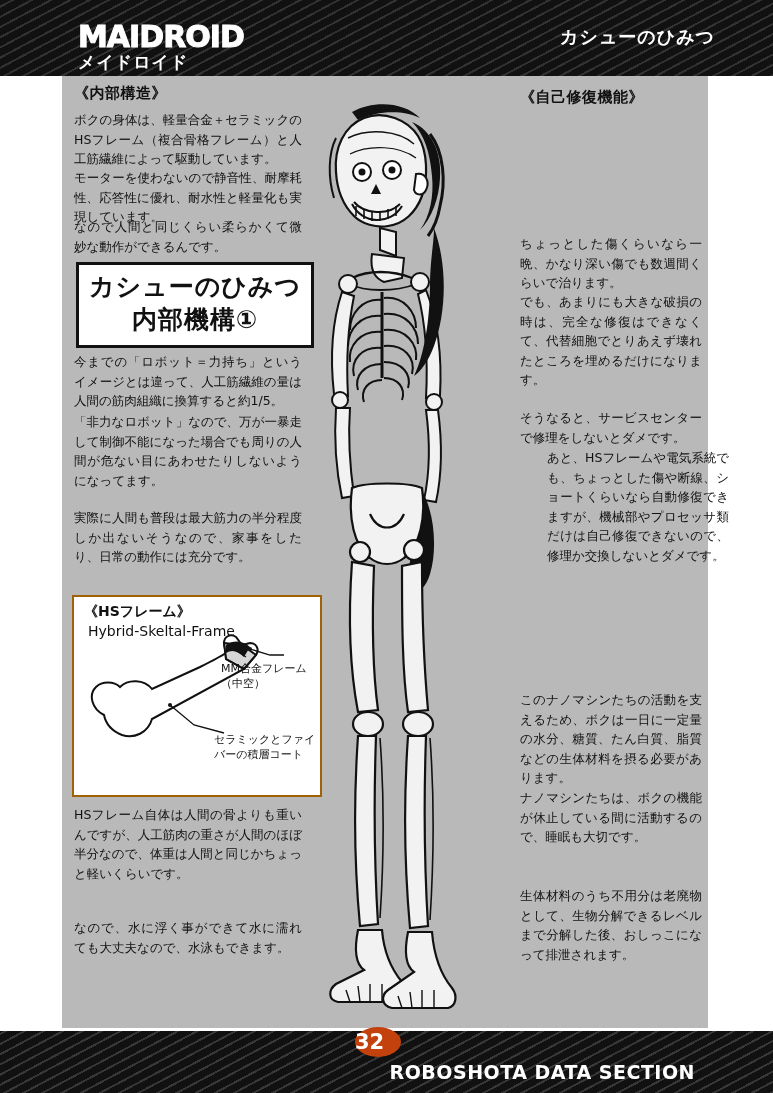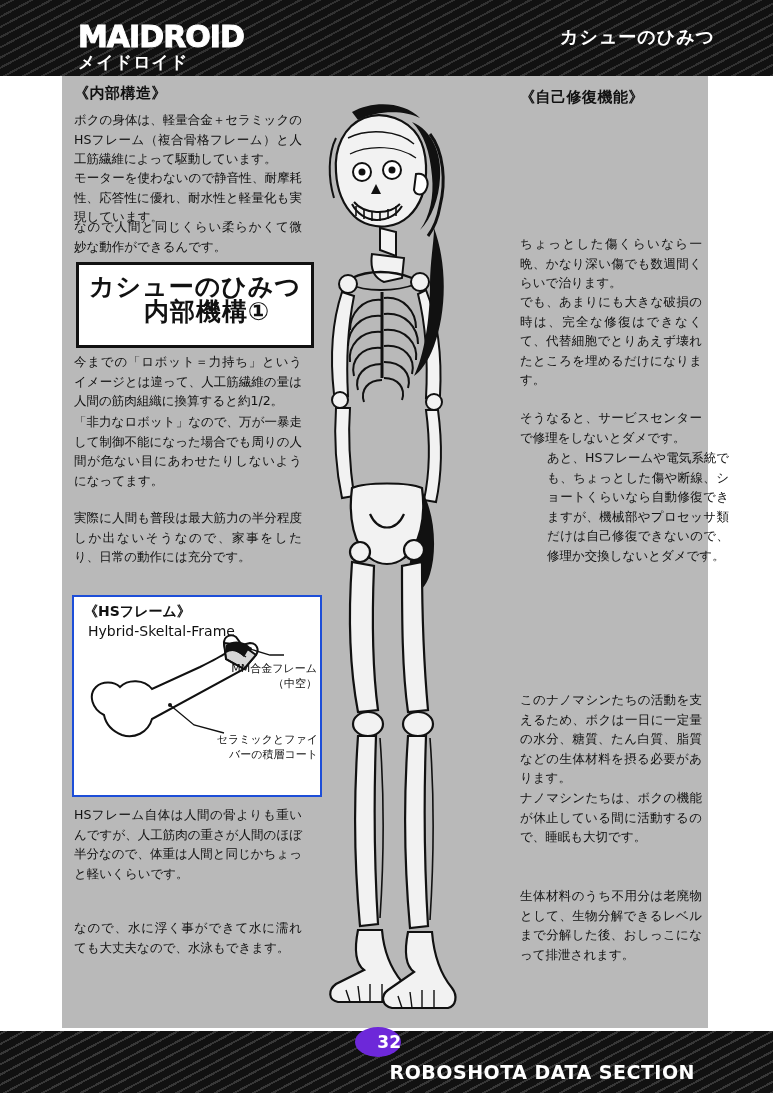--- a/index.html
+++ b/index.html
@@ -124,34 +124,33 @@
   }
   .title-line {
     position: absolute;
     left: 0; width: 232px;
     text-align: center;
     font-family: "DejaVu Sans", sans-serif;
     font-weight: bold;
     color: #111111;
   }
   .title-line1 { top: 5px;  font-size: 25px; letter-spacing: 1px; }
-  .title-line2 { top: 30px; font-size: 25px; letter-spacing: 1px; margin-left: 12px; }
+  .title-line2 { top: 38px; font-size: 25px; letter-spacing: 1px; }
 
   #lc-p4  { left: 74px; top: 352px; width: 228px; }
   #lc-p5  { left: 74px; top: 412px; width: 228px; }
   #lc-p6  { left: 74px; top: 508px; width: 228px; }
 
   
   .inset {
     position: absolute;
     left: 72px; top: 595px;
     width: 246px; height: 198px;
     background: #ffffff;
-    border: 2px solid #1d4ed8;
-    text-align: right;
+    border: 2px solid #a16207;
   }
   .inset-title {
     position: absolute;
     left: 10px; top: 6px;
     font-size: 14px;
     font-weight: bold;
     color: #111111;
   }
   .inset-sub {
     position: absolute;
@@ -205,25 +204,25 @@
     color: #ffffff;
     font-size: 19px;
     font-weight: bold;
     letter-spacing: 0.5px;
   }
   .page-num-circle {
     position: absolute;
     left: 355px; bottom: 36px;
     width: 46px; height: 30px;
     border-radius: 50%;
-    background: #6d28d9;
+    background: #c2410c;
     color: #ffffff;
-    font-size: 17px;
-    font-weight: bold;
-    text-align: right;
+    font-size: 21px;
+    font-weight: bold;
+    text-align: left;
     line-height: 30px;
   }
 
   
   .figure-wrap {
     position: absolute;
     left: 292px; top: 78px;
     width: 232px; height: 950px;
   }
 </style>
@@ -353,21 +352,21 @@
   <div class="sec-head" id="lc-head">《内部構造》</div>
   <div class="txt" id="lc-p1">ボクの身体は、軽量合金＋セラミックのHSフレーム（複合骨格フレーム）と人工筋繊維によって駆動しています。</div>
   <div class="txt" id="lc-p2">モーターを使わないので静音性、耐摩耗性、応答性に優れ、耐水性と軽量化も実現しています。</div>
   <div class="txt" id="lc-p3">なので人間と同じくらい柔らかくて微妙な動作ができるんです。</div>
 
   <div class="title-plate">
     <div class="title-line title-line1">カシューのひみつ</div>
     <div class="title-line title-line2">内部機構①</div>
   </div>
 
-  <div class="txt" id="lc-p4">今までの「ロボット＝力持ち」というイメージとは違って、人工筋繊維の量は人間の筋肉組織に換算すると約1/2。</div>
+  <div class="txt" id="lc-p4">今までの「ロボット＝力持ち」というイメージとは違って、人工筋繊維の量は人間の筋肉組織に換算すると約1/5。</div>
   <div class="txt" id="lc-p5">「非力なロボット」なので、万が一暴走して制御不能になった場合でも周りの人間が危ない目にあわせたりしないようになってます。</div>
   <div class="txt" id="lc-p6">実際に人間も普段は最大筋力の半分程度しか出ないそうなので、家事をしたり、日常の動作には充分です。</div>
 
   <div class="inset">
     <div class="inset-title">《HSフレーム》</div>
     <div class="inset-sub">Hybrid-Skeltal-Frame</div>
     <svg class="bone-svg" width="246" height="198" viewBox="0 0 246 198" xmlns="http://www.w3.org/2000/svg">
 
       <g stroke="#111" stroke-width="2" fill="#ffffff">
         <path d="M30 118 C18 112 14 98 22 90 C28 84 40 84 46 90

